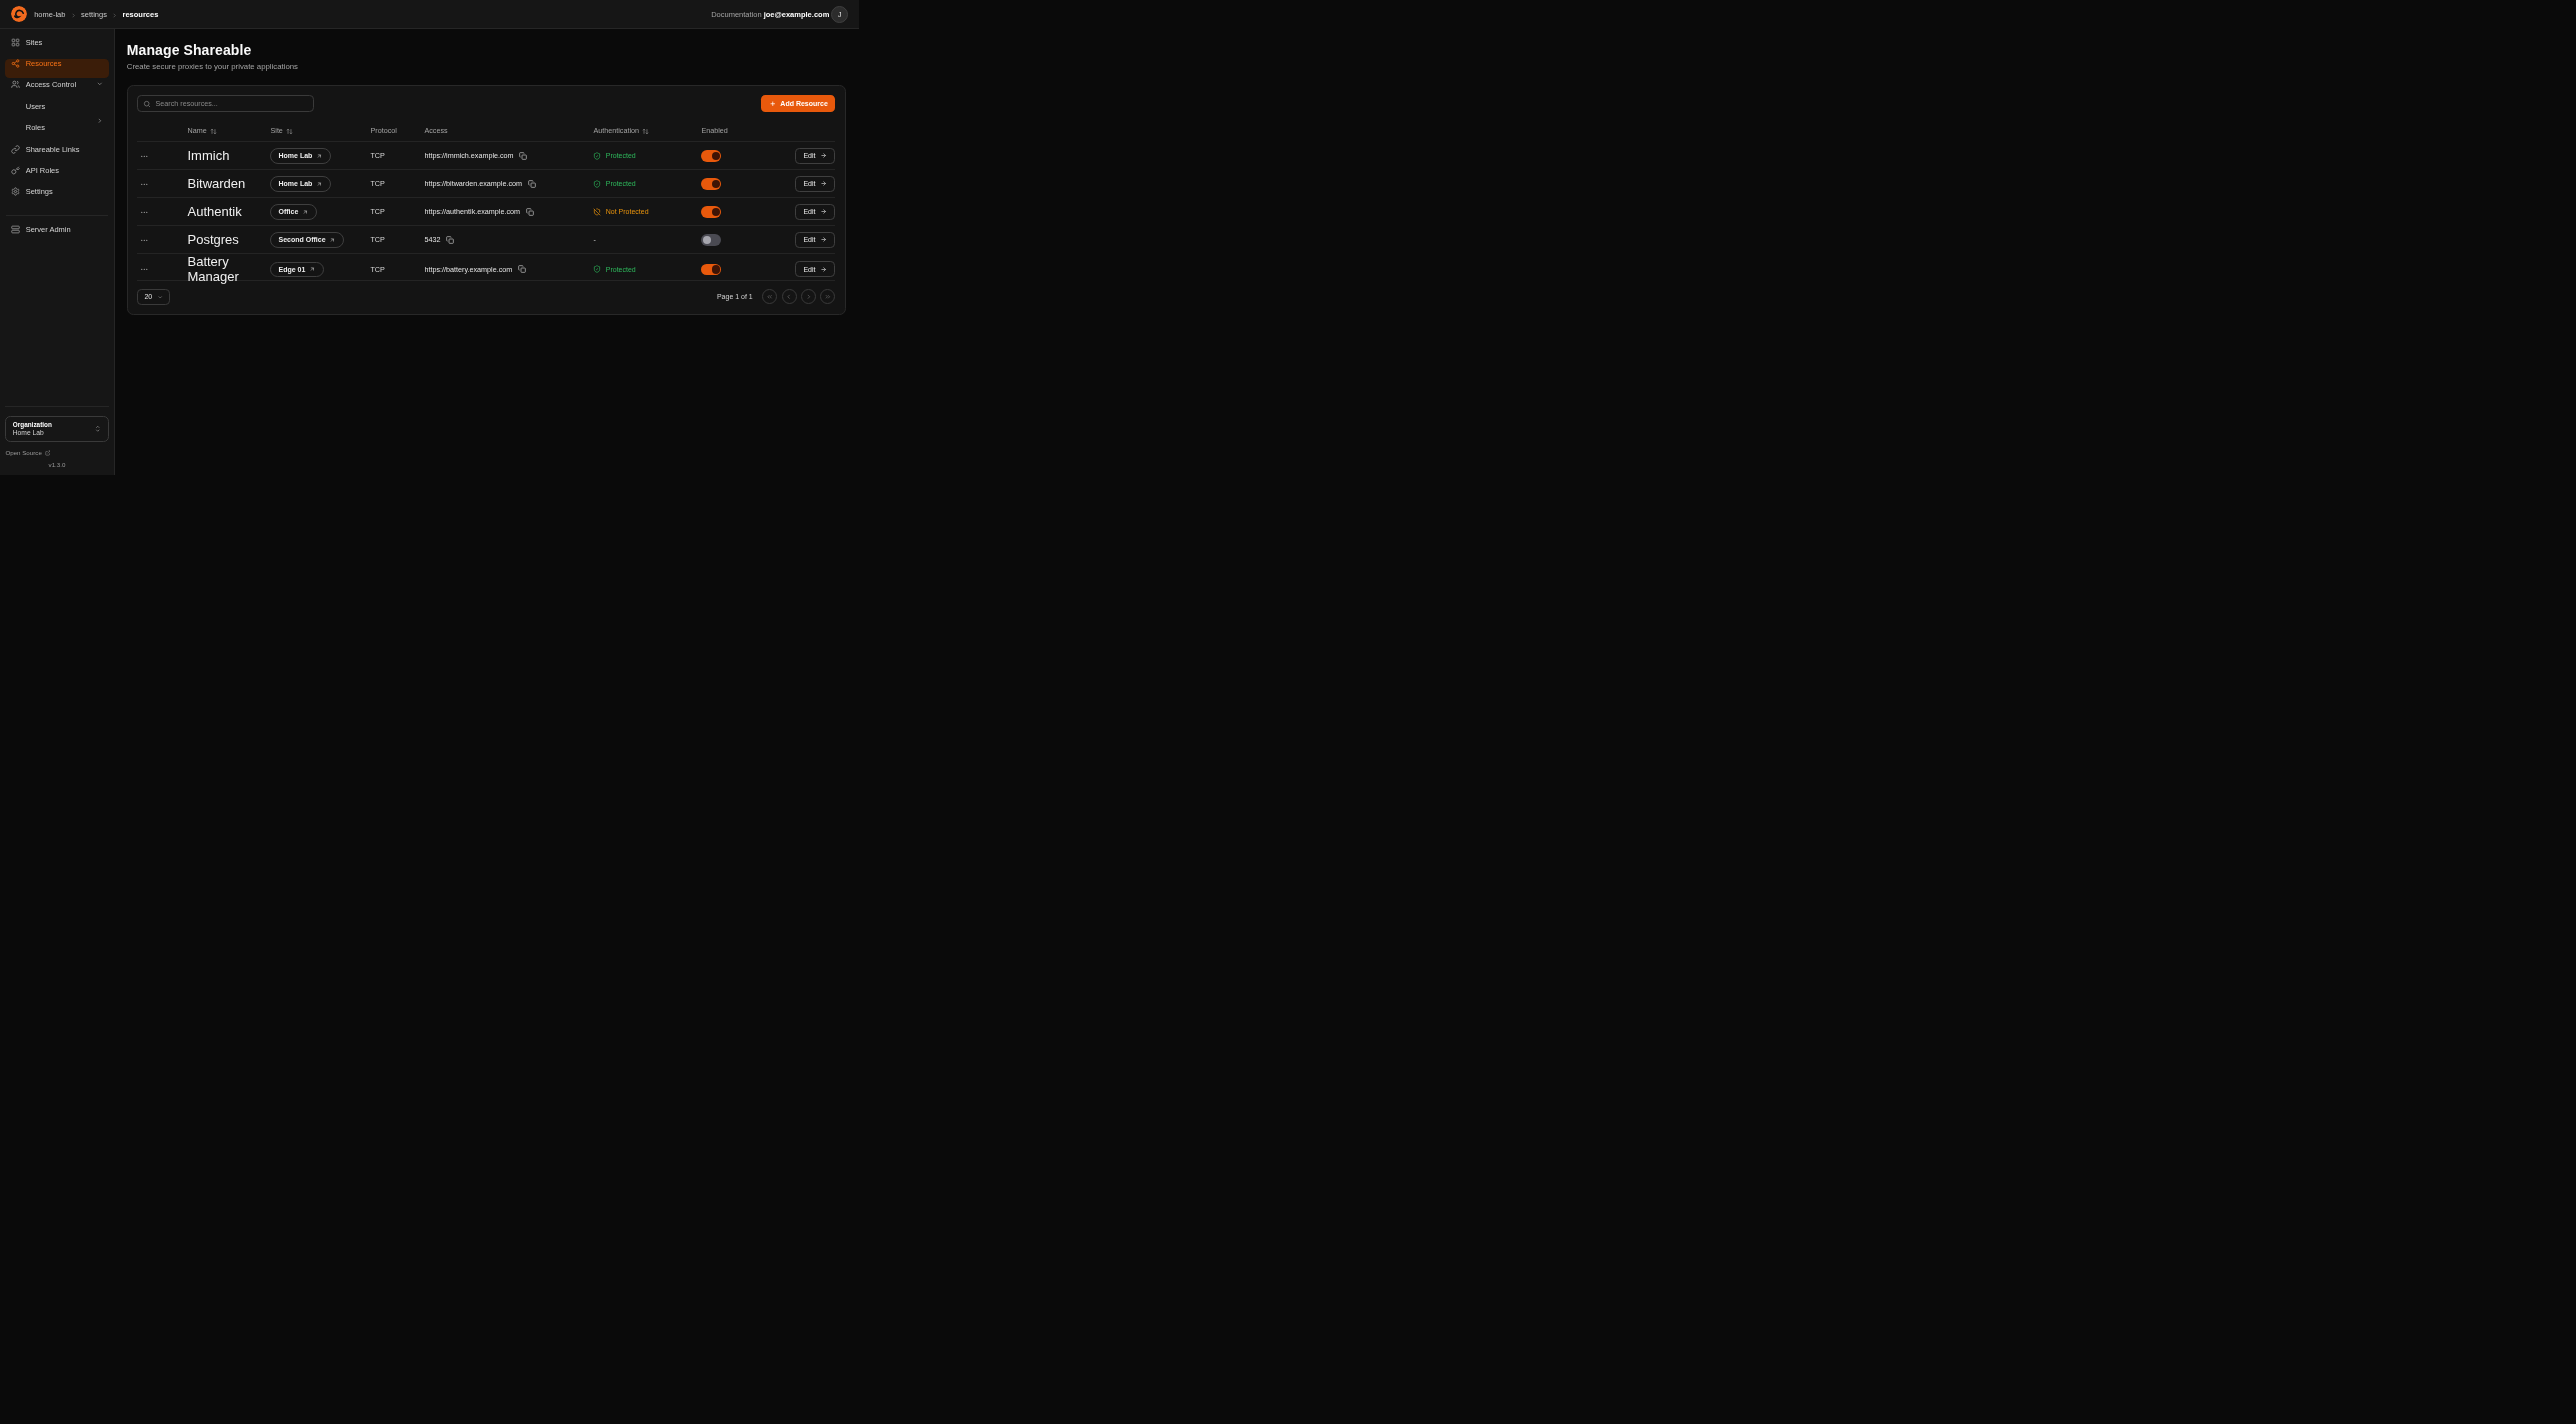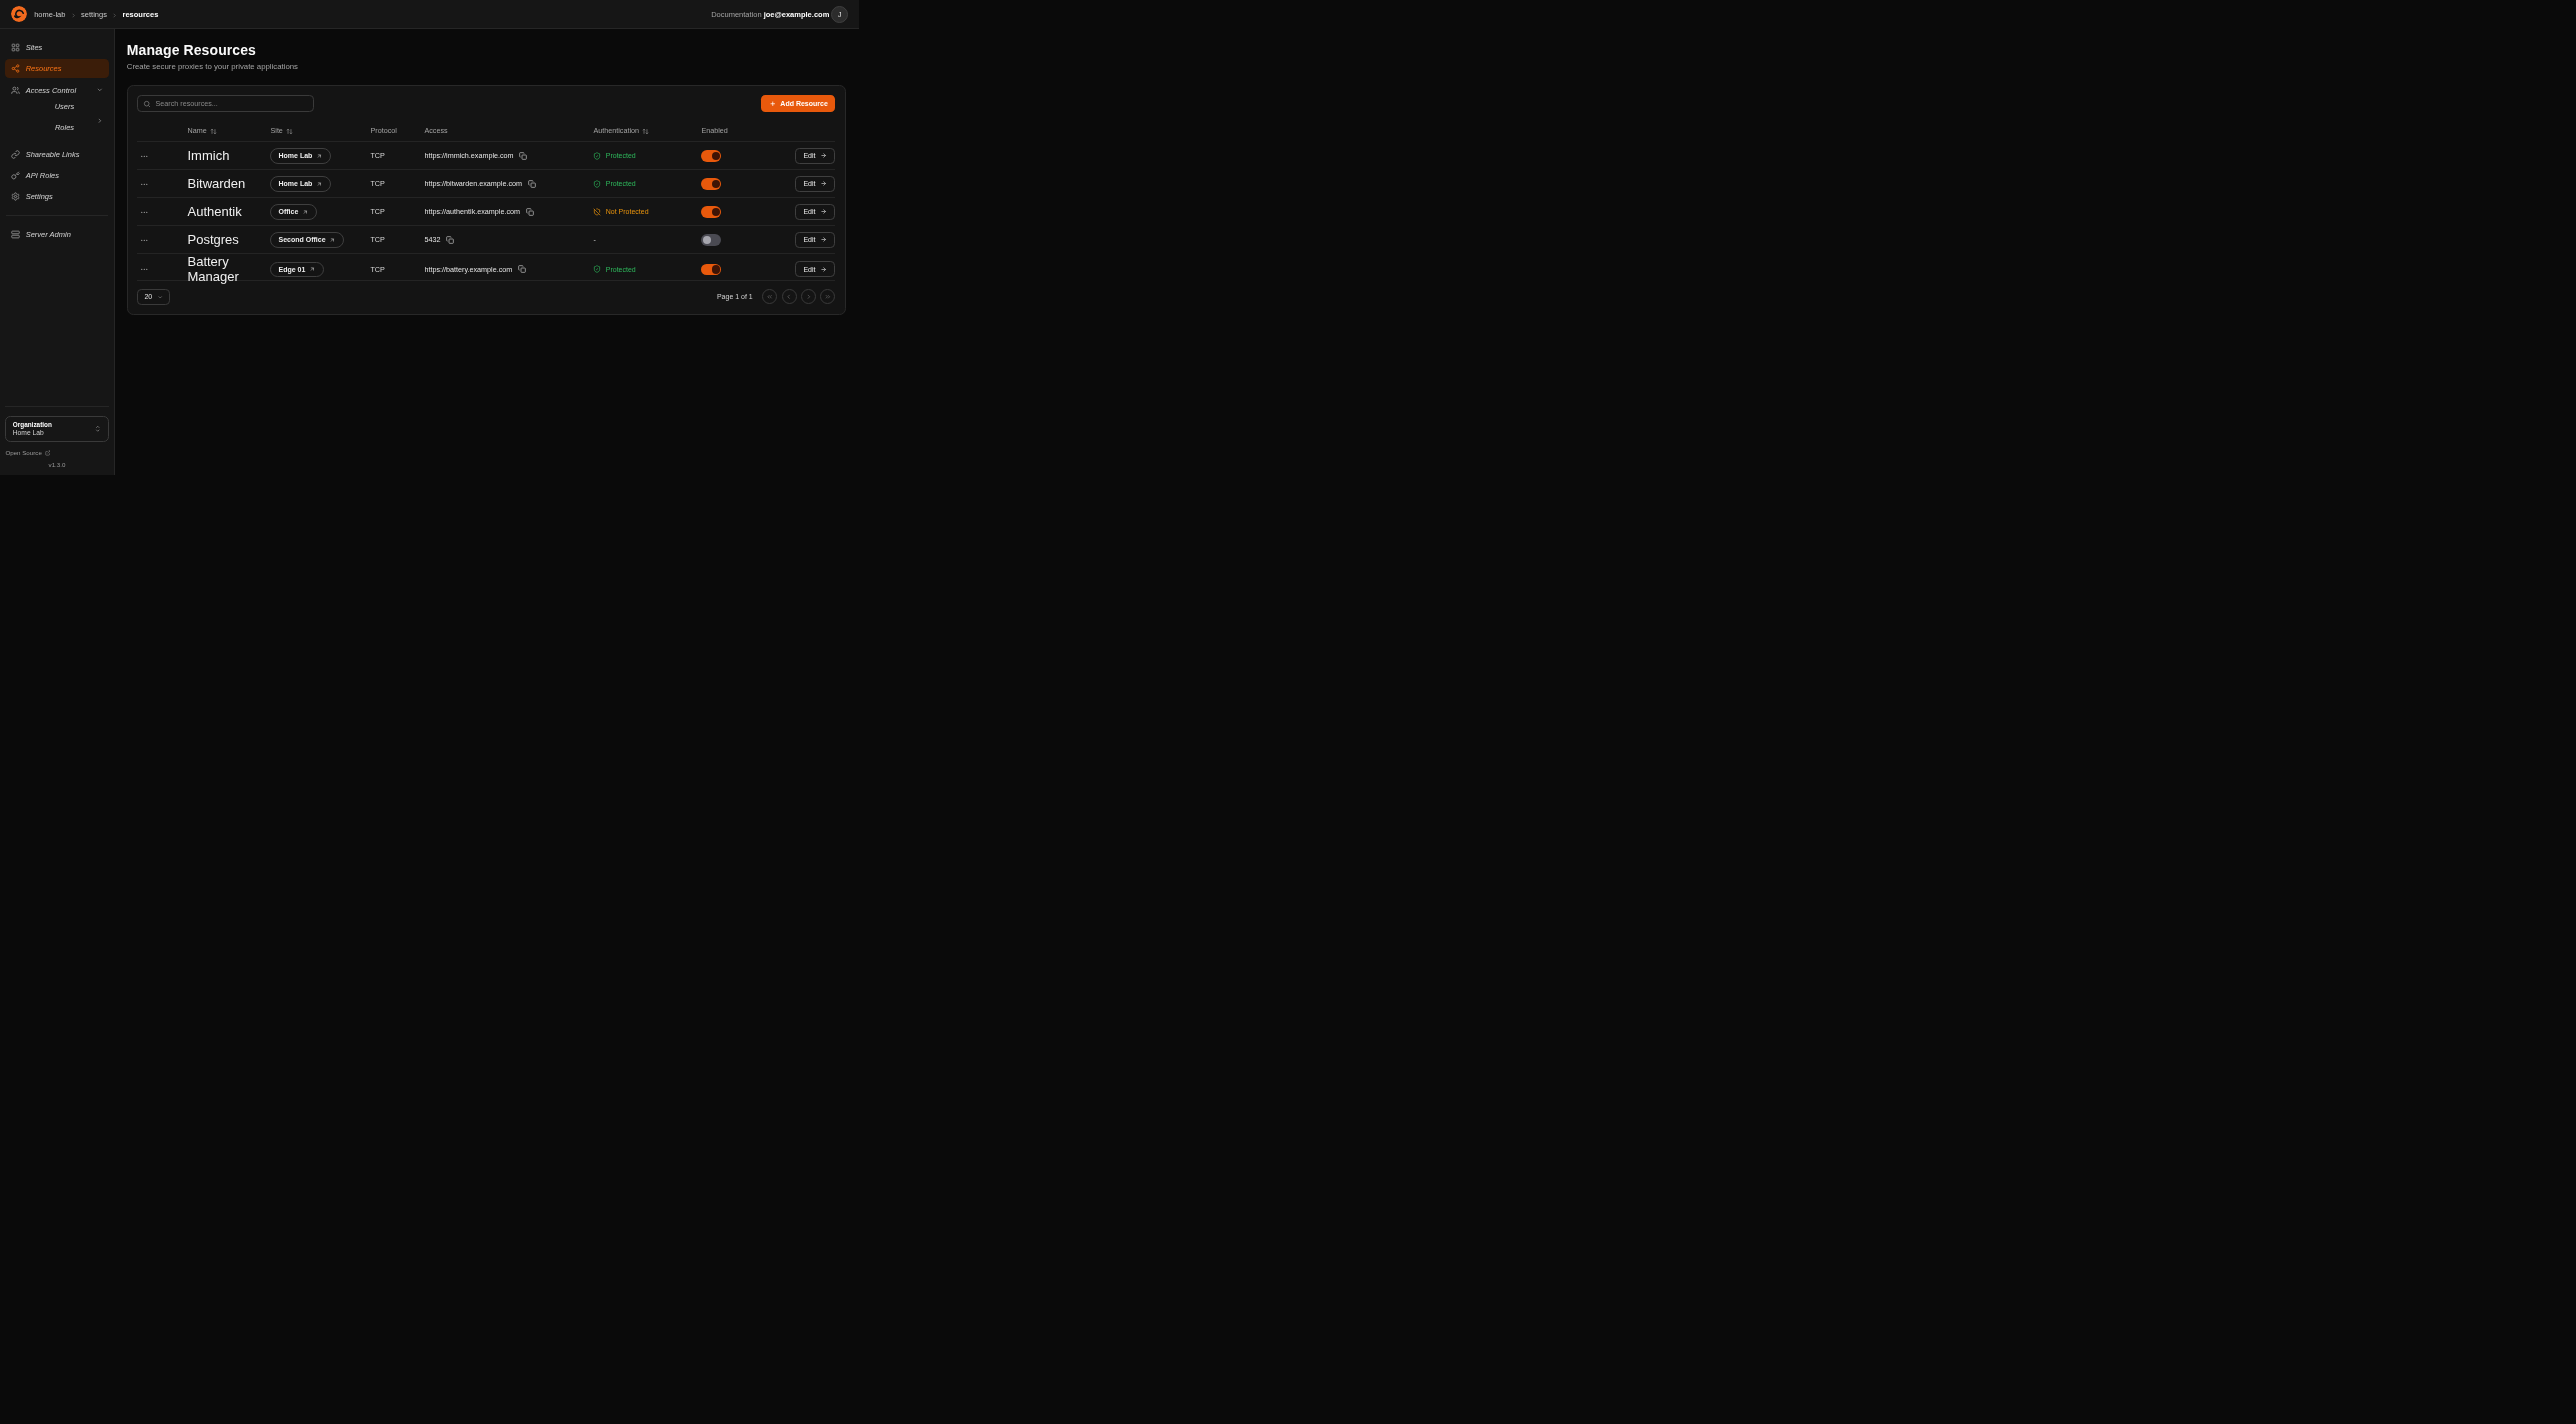--- a/index.html
+++ b/index.html
@@ -46,25 +46,24 @@
   .sidebar {
     width: 115px; flex: 0 0 115px;
     background: #161616;
     border-right: 0.5px solid #262626;
     display: flex; flex-direction: column;
     padding: 8.6px 5.4px 7.5px 5.4px;
   }
   .nav { display: flex; flex-direction: column; gap: 2.1px; }
   .nav-item {
     height: 19.3px; border-radius: 4.3px;
-    display: flex; align-items: center; gap: 5.9px;
+    display: flex; gap: 5.9px;
     padding: 0 5.4px;
     color: #d4d4d4; font-size: 7.5px;
     cursor: pointer;
-    font-style: italic;
   }
   .nav-item .nicon { color: #a3a3a3; width: 9px; height: 9px; flex: 0 0 9px; }
   .nav-item.active { background: #3b1d09; color: #f97316; }
   .nav-item.active .nicon { color: #f97316; }
   .nav-item .trail { margin-left: auto; color: #a3a3a3; }
   .nav-sub { padding-left: 20.4px; flex-direction: column; }
   .nav-divider { border: none; border-top: 0.5px solid #262626; margin: 6.4px 1.1px; }
 
   .sidebar-bottom { margin-top: auto; border-top: 0.5px solid #262626; padding-top: 8.6px; }
   .org-box {
@@ -348,21 +347,21 @@
                 <path d="M10 14L21 3"></path>
                 <path d="M18 13v6a2 2 0 0 1-2 2H5a2 2 0 0 1-2-2V8a2 2 0 0 1 2-2h6"></path>
               </svg>
           </span>
         </div>
         <div class="version">v1.3.0</div>
       </div>
     </aside>
 
     <main class="main">
-      <h1 class="page-title">Manage Resources</h1>
+      <h1 class="page-title">Manage Shareable</h1>
       <p class="page-subtitle">Create secure proxies to your private applications</p>
 
       <section class="card">
 
         <div class="card-toolbar">
           <div class="search-wrap">
             <span class="sicon">
               <svg width="8" height="8" viewBox="0 0 24 24" fill="none" stroke="currentColor" stroke-width="2">
                   <circle cx="11" cy="11" r="7"></circle>
                   <path d="M21 21l-4.3-4.3"></path>

